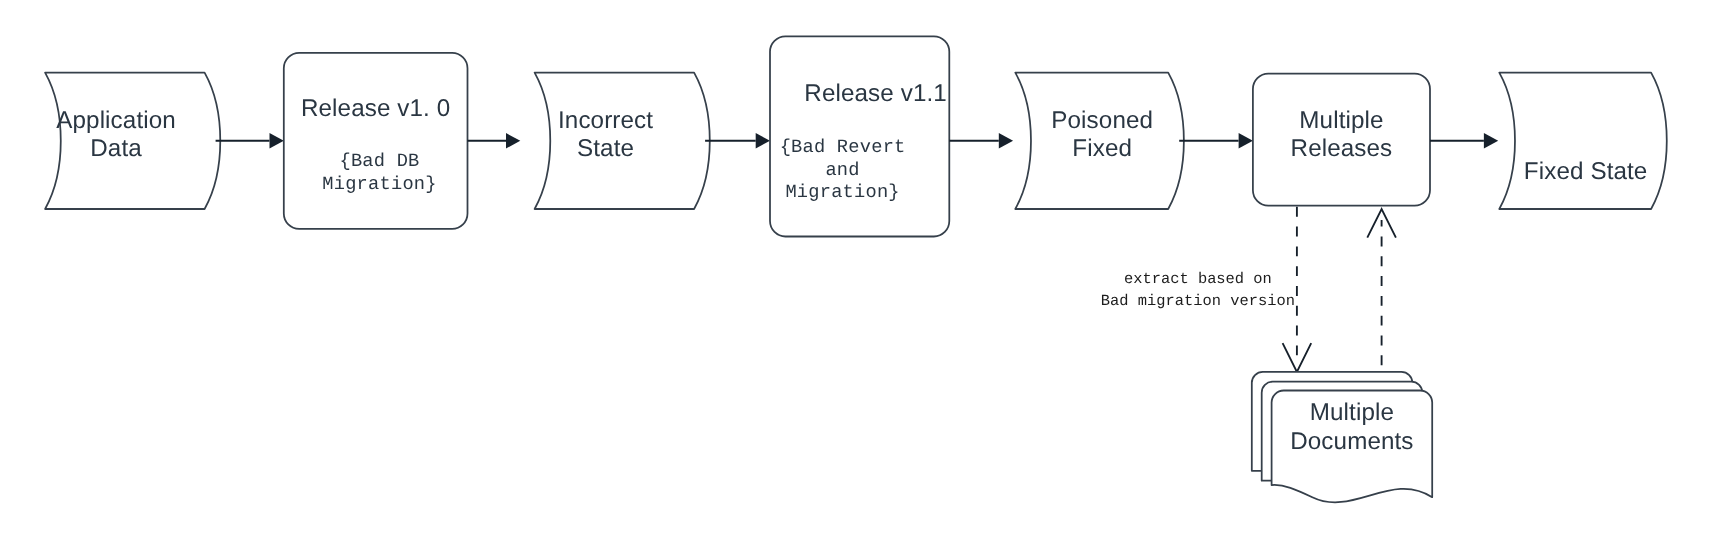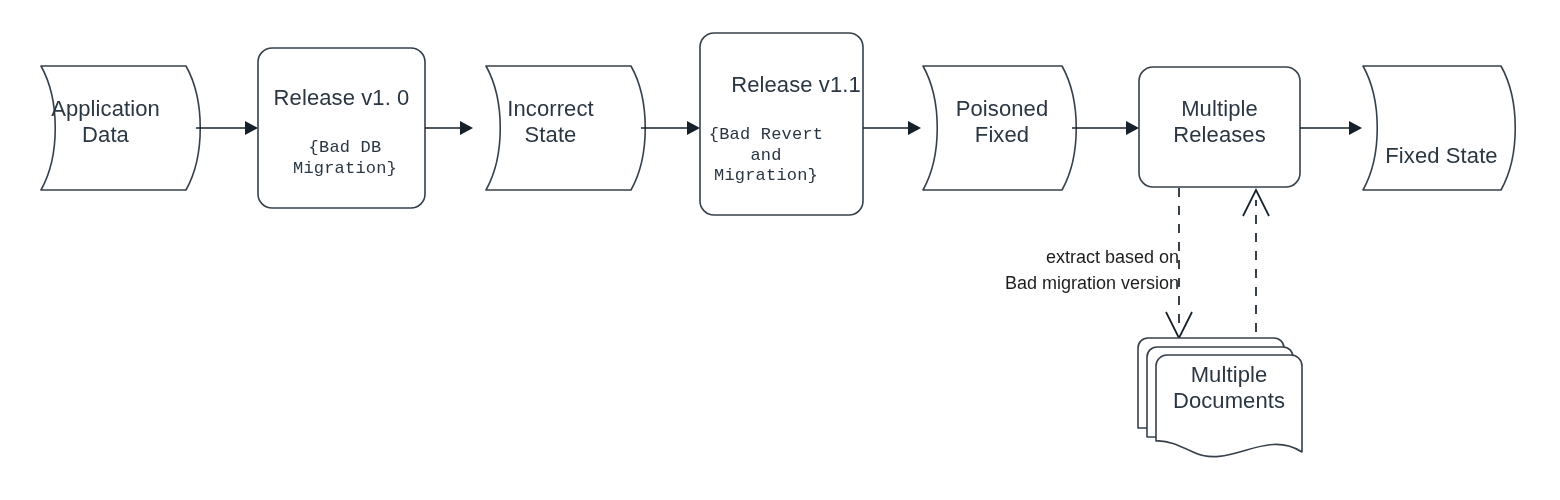--- a/index.html
+++ b/index.html
@@ -80,25 +80,25 @@
     letter-spacing: 0.1px;
   }
   .label-mono {
     font-family: "Liberation Mono", monospace;
     font-size: 17px;
     letter-spacing: 0.2px;
     line-height: 1.22;
   }
   .edge-label {
     position: absolute;
-    font-family: Liberation Sans, sans-serif;
-    font-size: 18px;
+    font-family: Liberation Mono, monospace;
+    font-size: 14px;
     color: #1d1d1d;
     line-height: 1.42;
-    text-align: right;
+    text-align: center;
     white-space: pre-line;
     pointer-events: none;
   }
 </style>
 </head>
 <body>
 
 <div id="diagram-root">
 
   <svg class="canvas" viewBox="0 0 1560 500" xmlns="http://www.w3.org/2000/svg">

